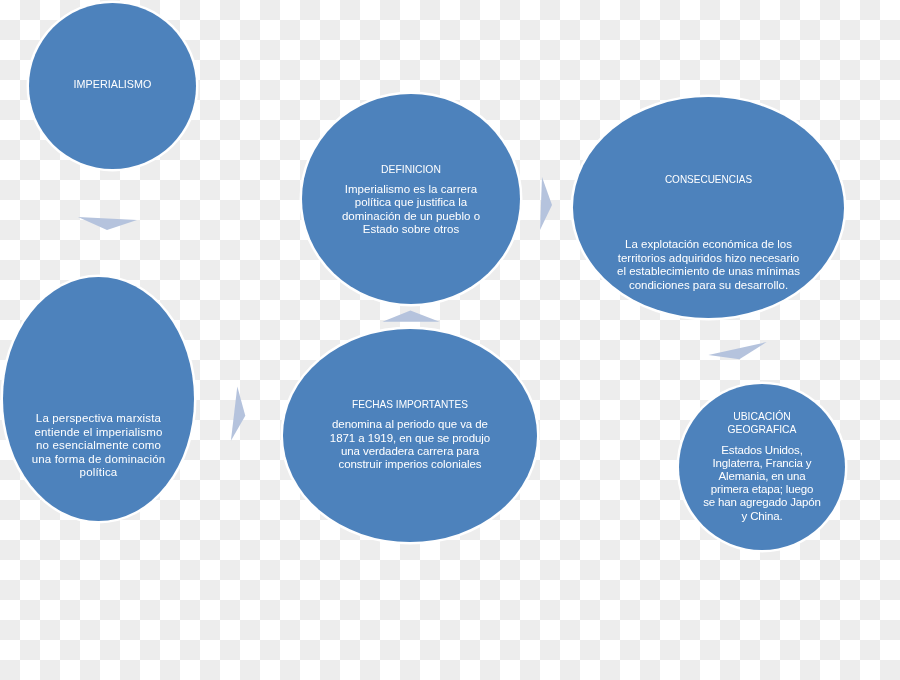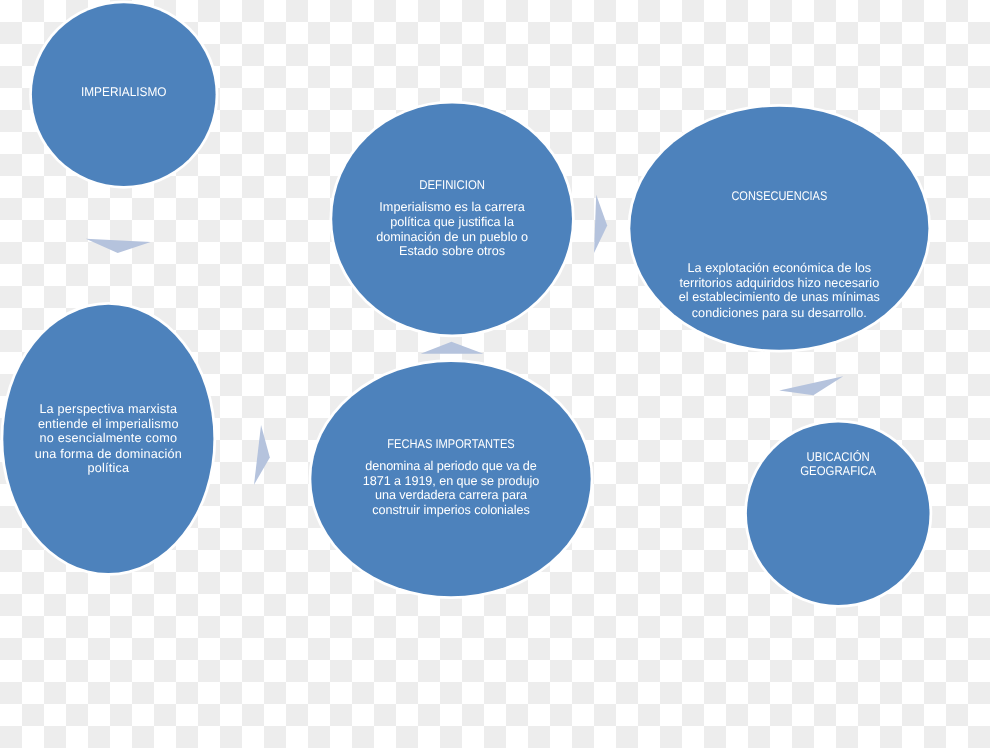--- a/index.html
+++ b/index.html
@@ -67,34 +67,40 @@
 política que justifica la
 dominación de un pueblo o
 Estado sobre otros</div>
 
     <div class="txt ttl" id="t-consecuencias-title" style="color: rgb(255, 255, 255);">CONSECUENCIAS</div>
     <div class="txt" id="t-consecuencias-body" style="color: rgb(255, 255, 255); margin-top: 45px;">La explotación económica de los
 territorios adquiridos hizo necesario
 el establecimiento de unas mínimas
 condiciones para su desarrollo.</div>
 
-    <div class="txt" id="t-marxista-body" style="color: rgb(255, 255, 255);">La perspectiva marxista
+    <div class="txt" id="t-marxista-body" style="color: rgb(255, 255, 255); margin-top: 46px;">La perspectiva marxista
 entiende el imperialismo
 no esencialmente como
 una forma de dominación
 política</div>
 
     <div class="txt ttl" id="t-fechas-title" style="color: rgb(255, 255, 255);">FECHAS IMPORTANTES</div>
     <div class="txt" id="t-fechas-body" style="color: rgb(255, 255, 255);">denomina al periodo que va de
 1871 a 1919, en que se produjo
 una verdadera carrera para
 construir imperios coloniales</div>
 
     <div class="txt ttl" id="t-ubicacion-title" style="color: rgb(255, 255, 255);">UBICACIÓN
 GEOGRAFICA</div>
+    <div class="txt" id="t-ubicacion-body" style="color: rgb(255, 255, 255);">Estados Unidos,
+Inglaterra, Francia y
+Alemania, en una
+primera etapa; luego
+se han agregado Japón
+y China.</div>
   </div>
 
   <svg class="arrow-layer" width="900" height="680" viewBox="0 0 900 680">
     <polygon points="78,217 137,220 107,230" fill="#b5c3dd"></polygon>
     <polygon points="542,177 552,205 540,230" fill="#b5c3dd"></polygon>
     <polygon points="410.4,310.6 382.4,321.7 439.5,321.7" fill="#b5c3dd"></polygon>
     <polygon points="237.3,386.4 245.3,415.8 230.9,440.7" fill="#b5c3dd"></polygon>
     <polygon points="708.4,354.9 766.6,342.1 739.4,359.3" fill="#b5c3dd"></polygon>
   </svg>
 

